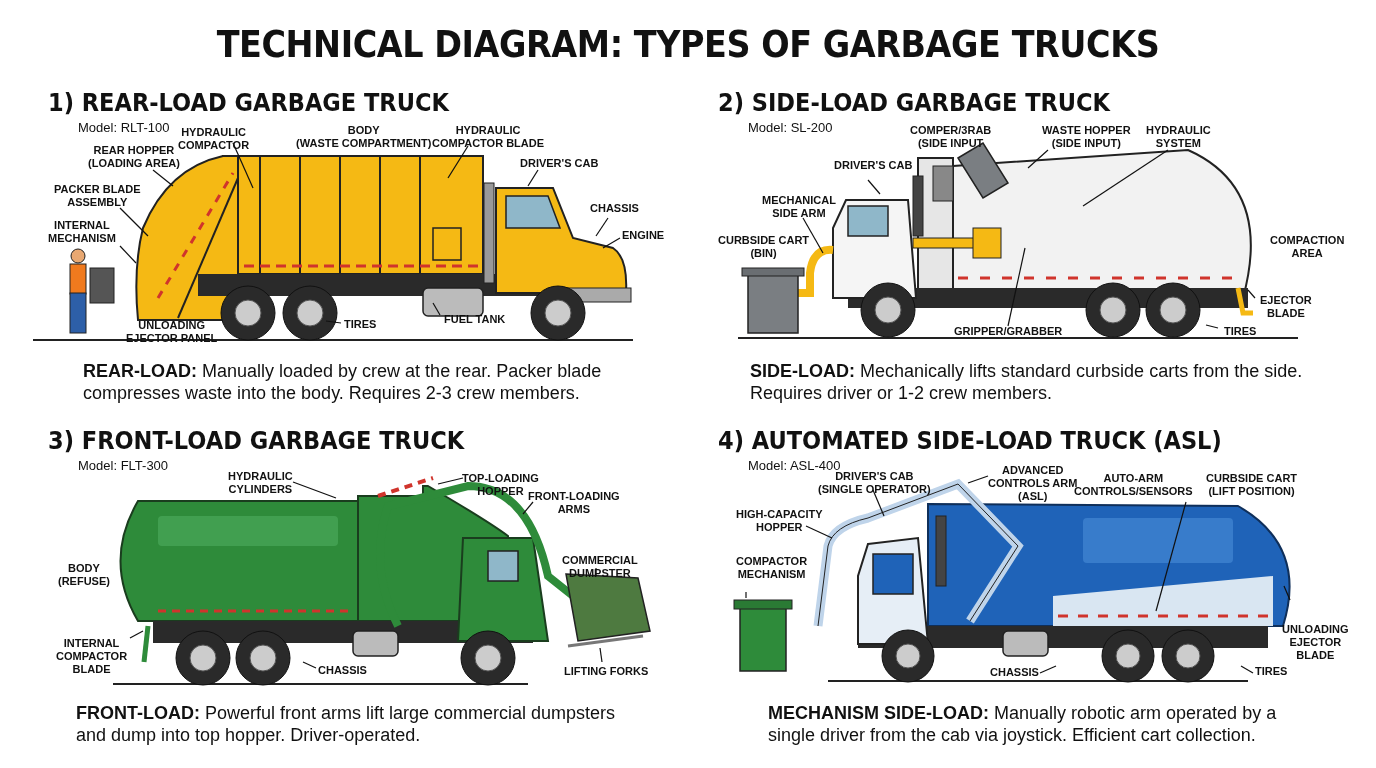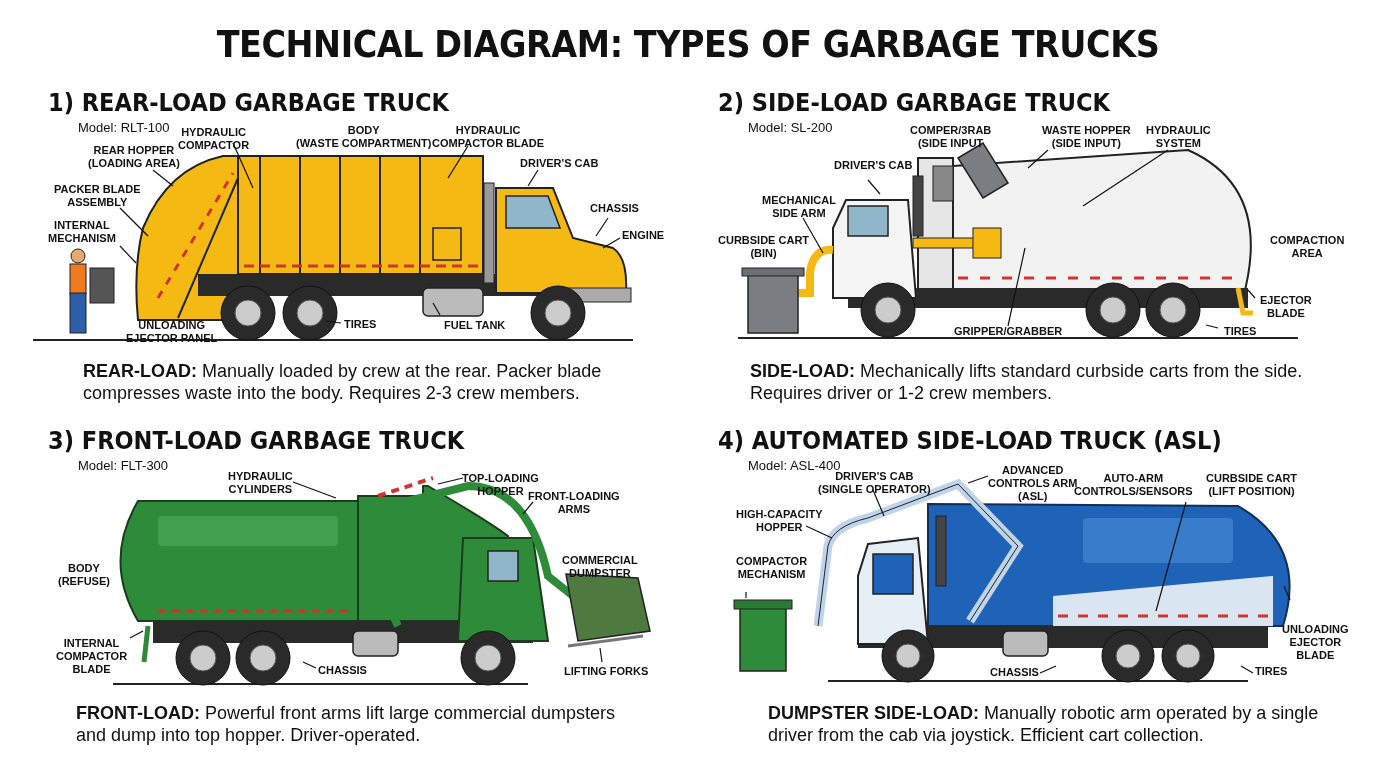--- a/index.html
+++ b/index.html
@@ -89,21 +89,21 @@
   <div class="lbl" style="left:472px;top:69px;"><span>DRIVER'S CAB</span></div>
   <div class="lbl" style="left:6px;top:95px;"><span style="white-space:pre-line">PACKER BLADE
 ASSEMBLY</span></div>
   <div class="lbl" style="left:542px;top:114px;"><span>CHASSIS</span></div>
   <div class="lbl" style="left:0px;top:131px;"><span style="white-space:pre-line">INTERNAL
 MECHANISM</span></div>
   <div class="lbl" style="left:574px;top:141px;"><span>ENGINE</span></div>
   <div class="lbl" style="left:78px;top:231px;"><span style="white-space:pre-line">UNLOADING
 EJECTOR PANEL</span></div>
   <div class="lbl" style="left:296px;top:230px;"><span>TIRES</span></div>
-  <div class="lbl" style="left:396px;top:231px;"><span>FUEL TANK</span></div>
+  <div class="lbl" style="left:396px;top:225px;"><span>FUEL TANK</span></div>
   <div class="desc" style="left:35px;top:272px;">
     <b>REAR-LOAD:</b><span> Manually loaded by crew at the rear. Packer blade compresses waste into the body. Requires 2-3 crew members.</span>
   </div>
 </div>
 
 <div class="panel" style="left:718px;top:88px;">
   <div class="ptitle">2) SIDE-LOAD GARBAGE TRUCK</div>
   <div class="pmodel">Model: SL-200</div>
   <svg width="660" height="260">
     <line x1="20" y1="250" x2="580" y2="250" stroke="#222" stroke-width="2"></line>
@@ -294,15 +294,15 @@
   <div class="lbl" style="left:18px;top:82px;"><span style="white-space:pre-line">HIGH-CAPACITY
 HOPPER</span></div>
   <div class="lbl" style="left:18px;top:129px;"><span style="white-space:pre-line">COMPACTOR
 MECHANISM</span></div>
   <div class="lbl" style="left:564px;top:197px;"><span style="white-space:pre-line">UNLOADING
 EJECTOR
 BLADE</span></div>
   <div class="lbl" style="left:272px;top:240px;"><span>CHASSIS</span></div>
   <div class="lbl" style="left:537px;top:239px;"><span>TIRES</span></div>
   <div class="desc" style="left:50px;top:276px;">
-    <b>DUMPSTER SIDE-LOAD:</b><span> Manually robotic arm operated by a single driver from the cab via joystick. Efficient cart collection.</span>
+    <b>MECHANISM SIDE-LOAD:</b><span> Manually robotic arm operated by a single driver from the cab via joystick. Efficient cart collection.</span>
   </div>
 </div>
 
 </body></html>

